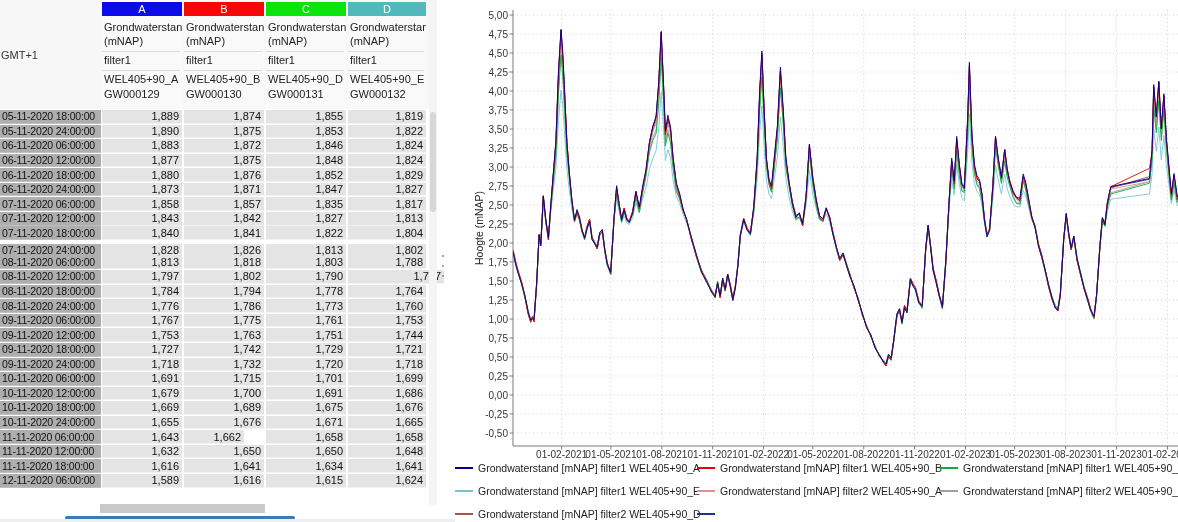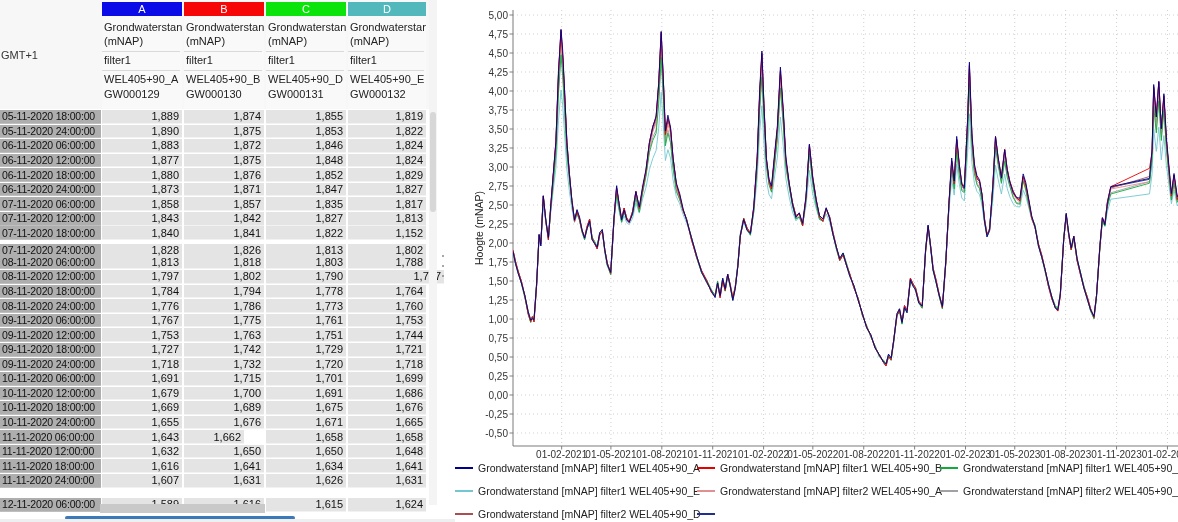--- a/index.html
+++ b/index.html
@@ -152,21 +152,21 @@
           <div class="val-cell" style="left:102px;width:80px">1,843</div>
           <div class="val-cell" style="left:184px;width:80px">1,842</div>
           <div class="val-cell" style="left:266px;width:80px">1,827</div>
           <div class="val-cell" style="left:348px;width:78px">1,813</div>
         </div>
         <div class="trow" style="top: 116.48px;">
           <div class="date-cell">07-11-2020 18:00:00</div>
           <div class="val-cell" style="left:102px;width:80px">1,840</div>
           <div class="val-cell" style="left:184px;width:80px">1,841</div>
           <div class="val-cell" style="left:266px;width:80px">1,822</div>
-          <div class="val-cell" style="left:348px;width:78px">1,152</div>
+          <div class="val-cell" style="left:348px;width:78px">1,804</div>
         </div>
         <div class="trow" style="top: 134px;">
           <div class="date-cell">07-11-2020 24:00:00</div>
           <div class="val-cell" style="left:102px;width:80px">1,828</div>
           <div class="val-cell" style="left:184px;width:80px">1,826</div>
           <div class="val-cell" style="left:266px;width:80px">1,813</div>
           <div class="val-cell" style="left:348px;width:78px">1,802</div>
         </div>
         <div class="trow" style="top: 145.6px;">
           <div class="date-cell">08-11-2020 06:00:00</div>
@@ -273,21 +273,21 @@
           <div class="val-cell" style="left:266px;width:80px">1,634</div>
           <div class="val-cell" style="left:348px;width:78px">1,641</div>
         </div>
         <div class="trow" style="top: 364px;">
           <div class="date-cell">11-11-2020 24:00:00</div>
           <div class="val-cell" style="left:102px;width:80px">1,607</div>
           <div class="val-cell" style="left:184px;width:80px">1,631</div>
           <div class="val-cell" style="left:266px;width:80px">1,626</div>
           <div class="val-cell" style="left:348px;width:78px">1,631</div>
         </div>
-        <div class="trow" style="top: 388px; padding-left: 16px;">
+        <div class="trow" style="top: 364px; padding-left: 16px;">
           <div class="date-cell">12-11-2020 06:00:00</div>
           <div class="val-cell" style="left:102px;width:80px">1,589</div>
           <div class="val-cell" style="left:184px;width:80px">1,616</div>
           <div class="val-cell" style="left:266px;width:80px">1,615</div>
           <div class="val-cell" style="left:348px;width:78px">1,624</div>
         </div>
       </div>
     <div class="vscroll-track"></div>
     <div class="vscroll-thumb"></div>
     <div class="splitter">

